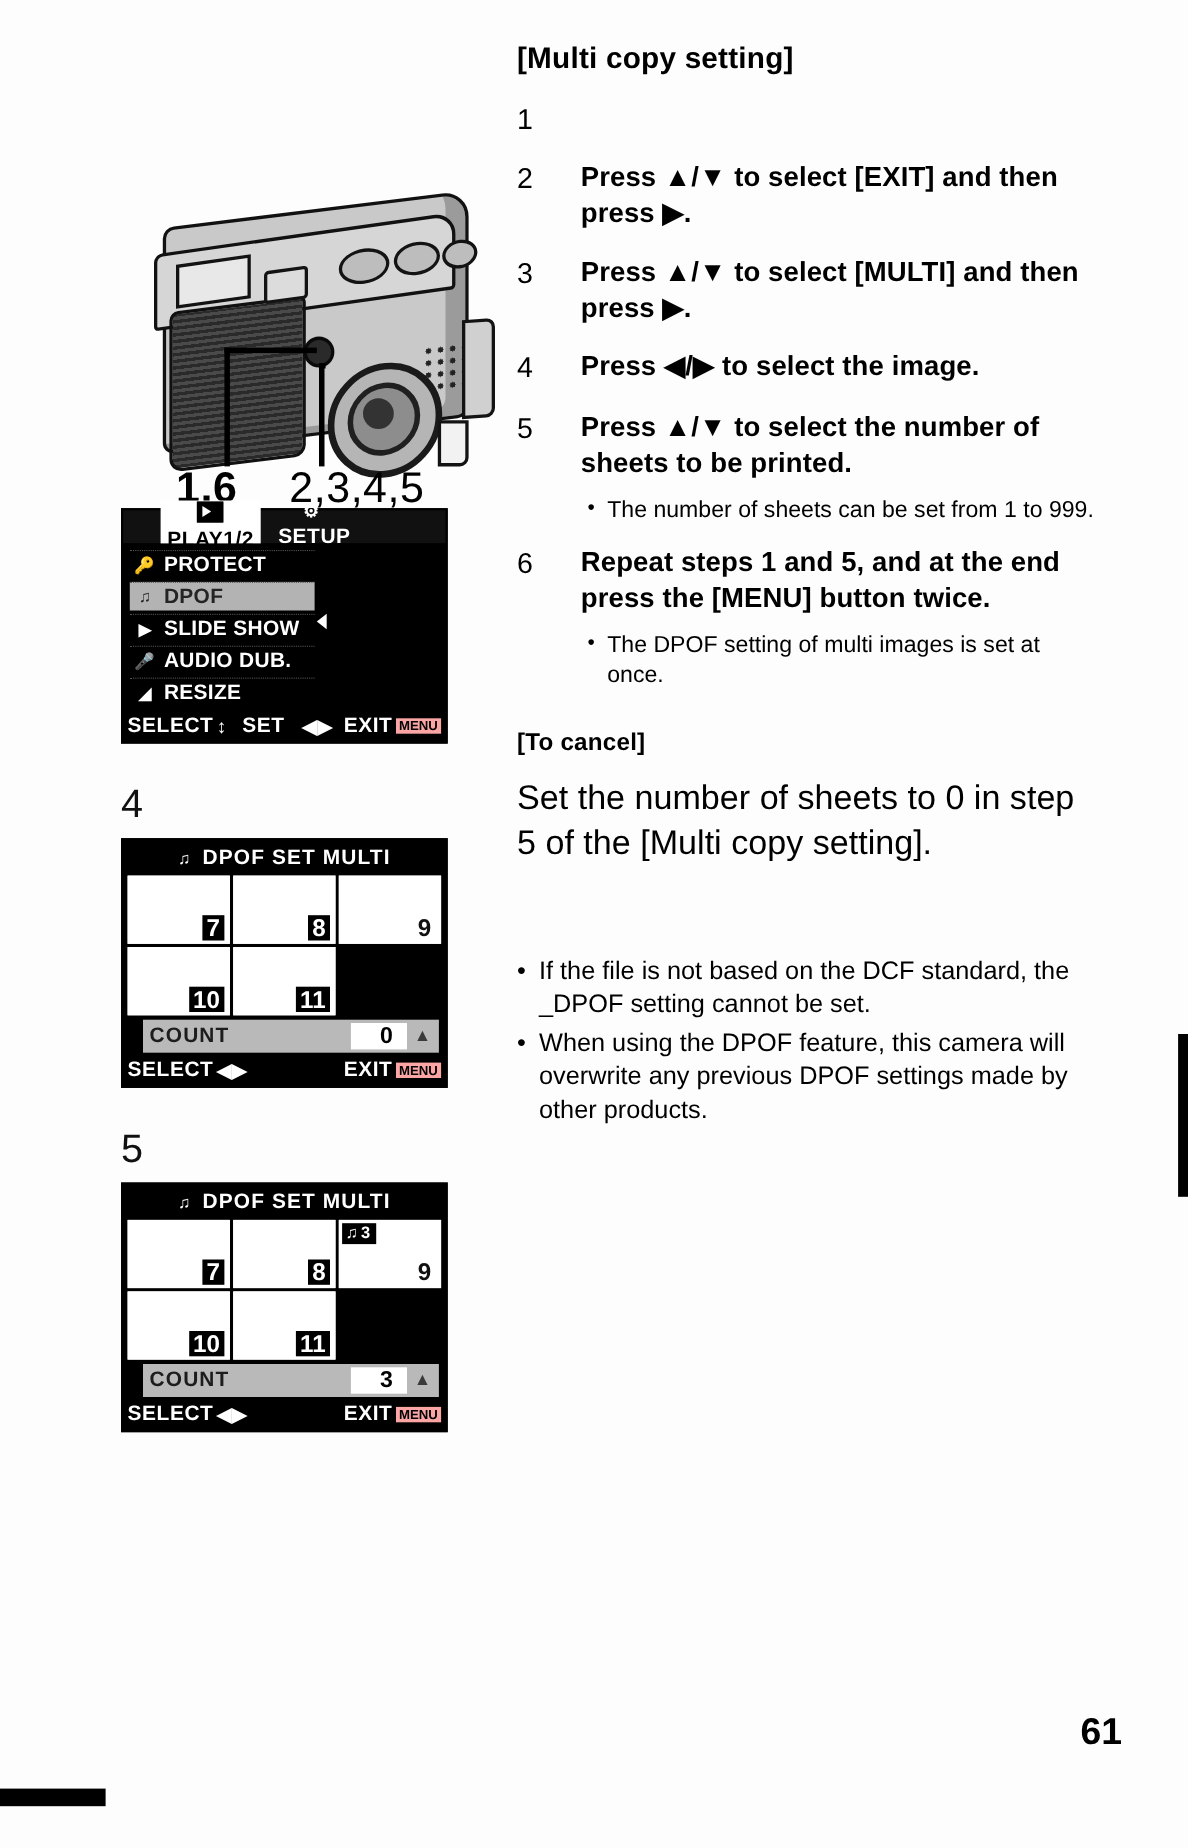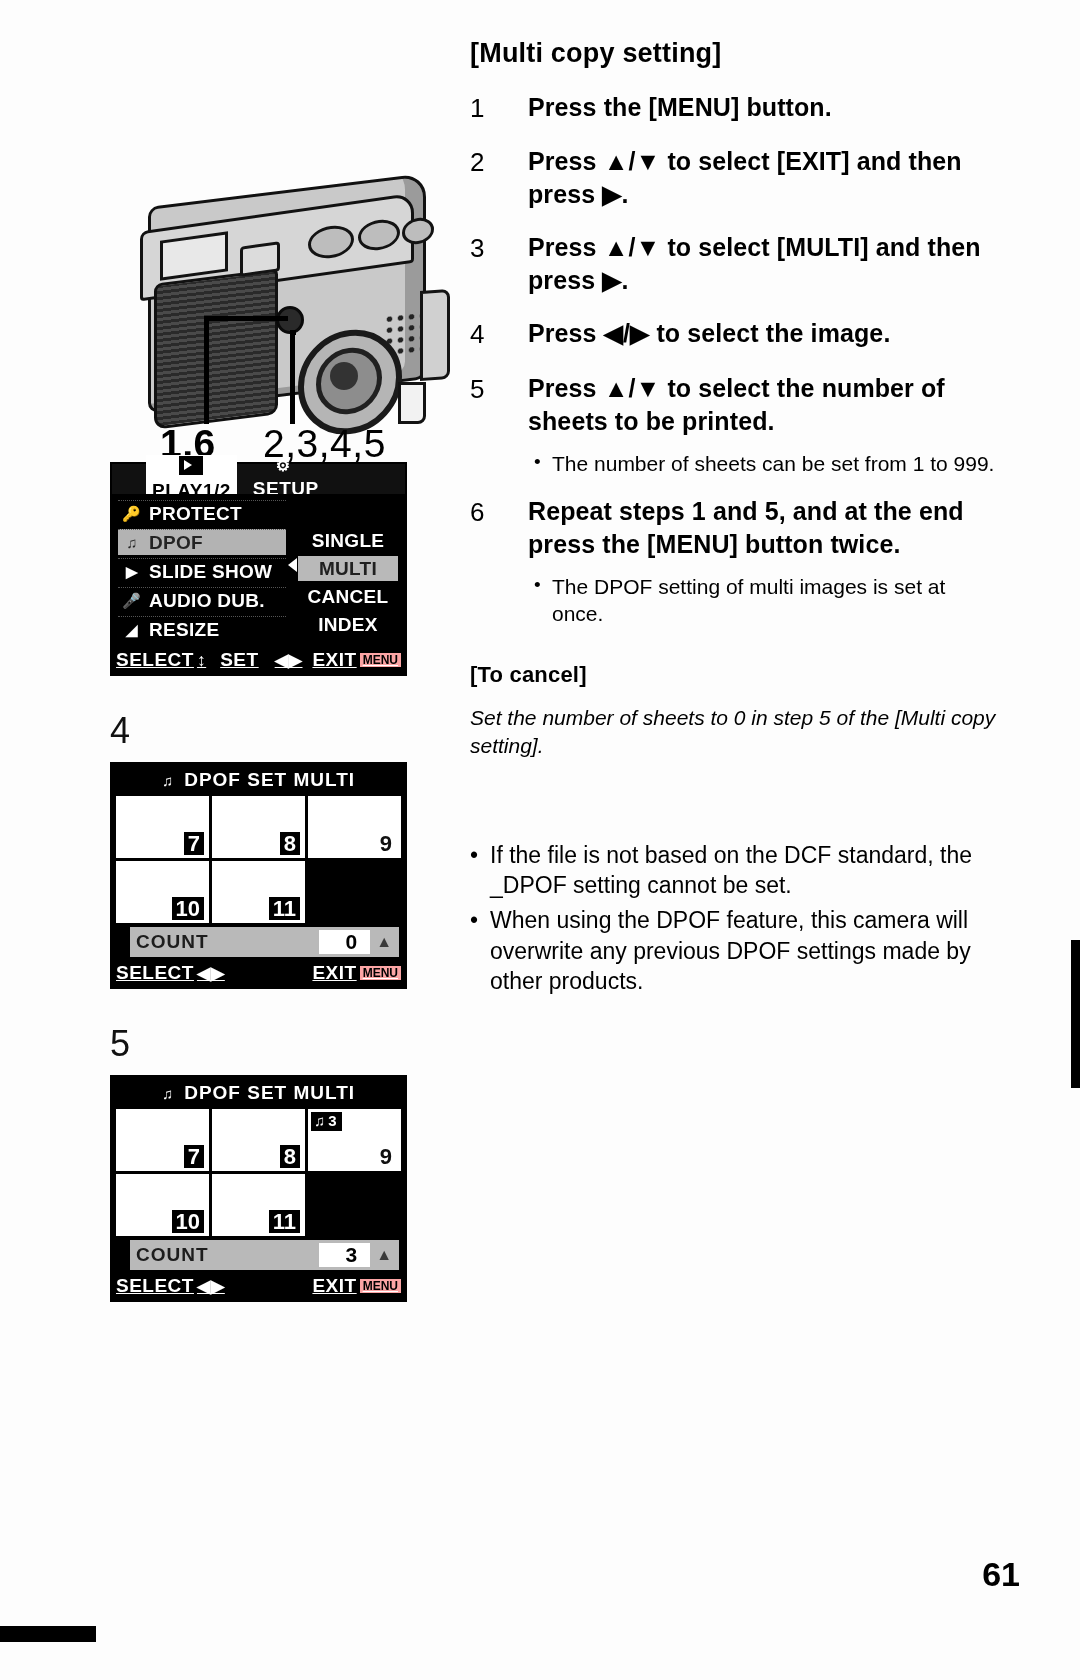--- a/index.html
+++ b/index.html
@@ -344,21 +344,20 @@
 
   .lcd-footer {
     display: flex;
     align-items: center;
     height: 28px;
     background: #000;
     font-size: 19px;
     font-weight: bold;
     letter-spacing: 0.5px;
     padding: 0 4px;
-    text-decoration: underline;
   }
   .foot-item { display: flex; align-items: center; gap: 3px; }
   .menu-badge {
     background: #fca5a5;
     color: #000;
     font-size: 12px;
     font-weight: bold;
     padding: 1px 3px;
     line-height: 1;
     letter-spacing: 0;
@@ -488,24 +487,23 @@
     margin: -8px 0 18px 64px;
     font-size: 21px;
     line-height: 1.3;
   }
   .note .dot {
     width: 18px;
     flex: none;
     font-size: 19px;
   }
   .para {
-    font-size: 21px;
+    font-size: 31px;
     line-height: 1.34;
     margin: 0 0 8px 0;
-    font-style: italic;
   }
   .tail-notes {
     margin-top: 80px;
   }
   .tail-note {
     display: flex;
     font-size: 23px;
     line-height: 1.33;
     margin-bottom: 4px;
   }
@@ -606,26 +604,20 @@
             <div class="menu-item">
               <span class="menu-ico">🎤</span>
               <span>AUDIO DUB.</span>
             </div>
             <div class="menu-item">
               <span class="menu-ico">◢</span>
               <span>RESIZE</span>
             </div>
           </div>
 
-          <div class="menu-right">
-            <div class="opt">SINGLE</div>
-            <div class="opt sel">MULTI</div>
-            <div class="opt">CANCEL</div>
-            <div class="opt">INDEX</div>
-          </div>
           <div class="opt-arrow"></div>
         </div>
 
         <div class="lcd-footer">
           <span class="foot-item">
             <span>SELECT</span>
             <span class="arrow-gl">↕</span>
           </span>
           <span class="foot-item" style="margin-left:14px;gap:16px;">
             <span>SET</span>
@@ -735,21 +727,20 @@
     </div>
 
   </div>
 
   <div class="right-col">
 
     <h2 class="sec">[Multi copy setting]</h2>
 
     <div class="step">
       <div class="step-num">1</div>
-      <div class="step-text">Press the [MENU] button.</div>
     </div>
 
     <div class="step">
       <div class="step-num">2</div>
       <div class="step-text">Press ▲/▼ to select [EXIT] and then press ▶.</div>
     </div>
 
     <div class="step">
       <div class="step-num">3</div>
       <div class="step-text">Press ▲/▼ to select [MULTI] and then press ▶.</div>

